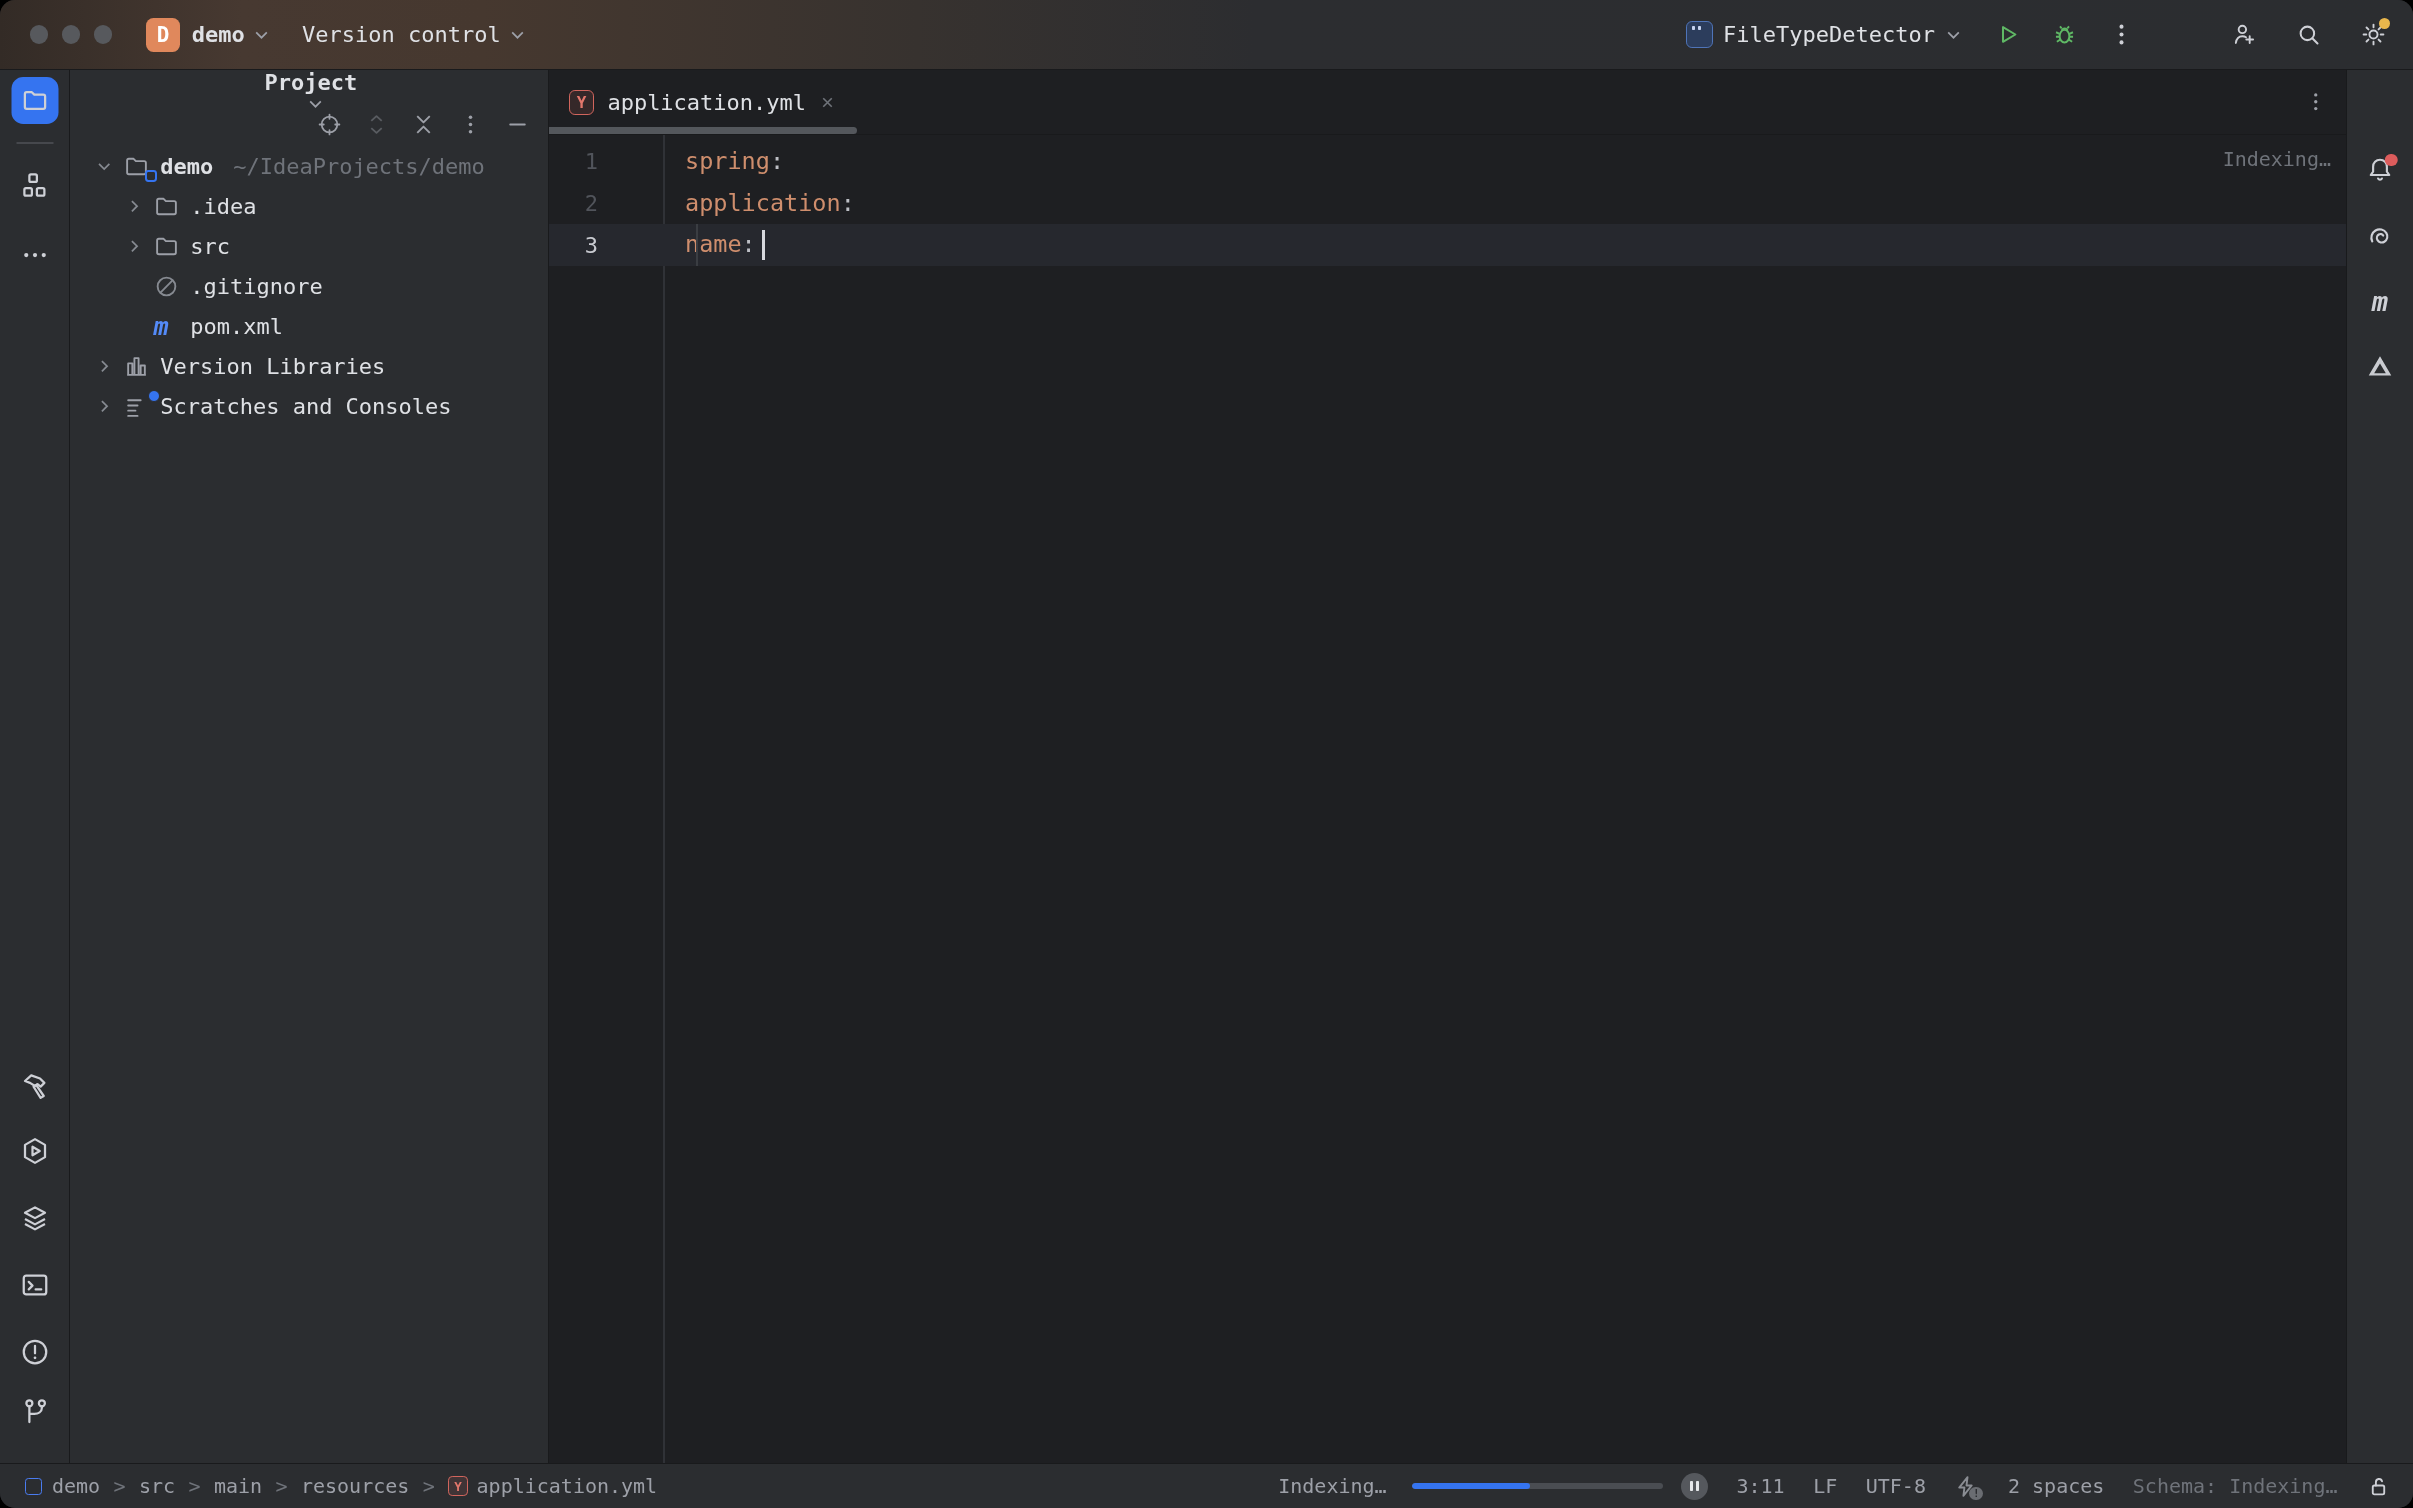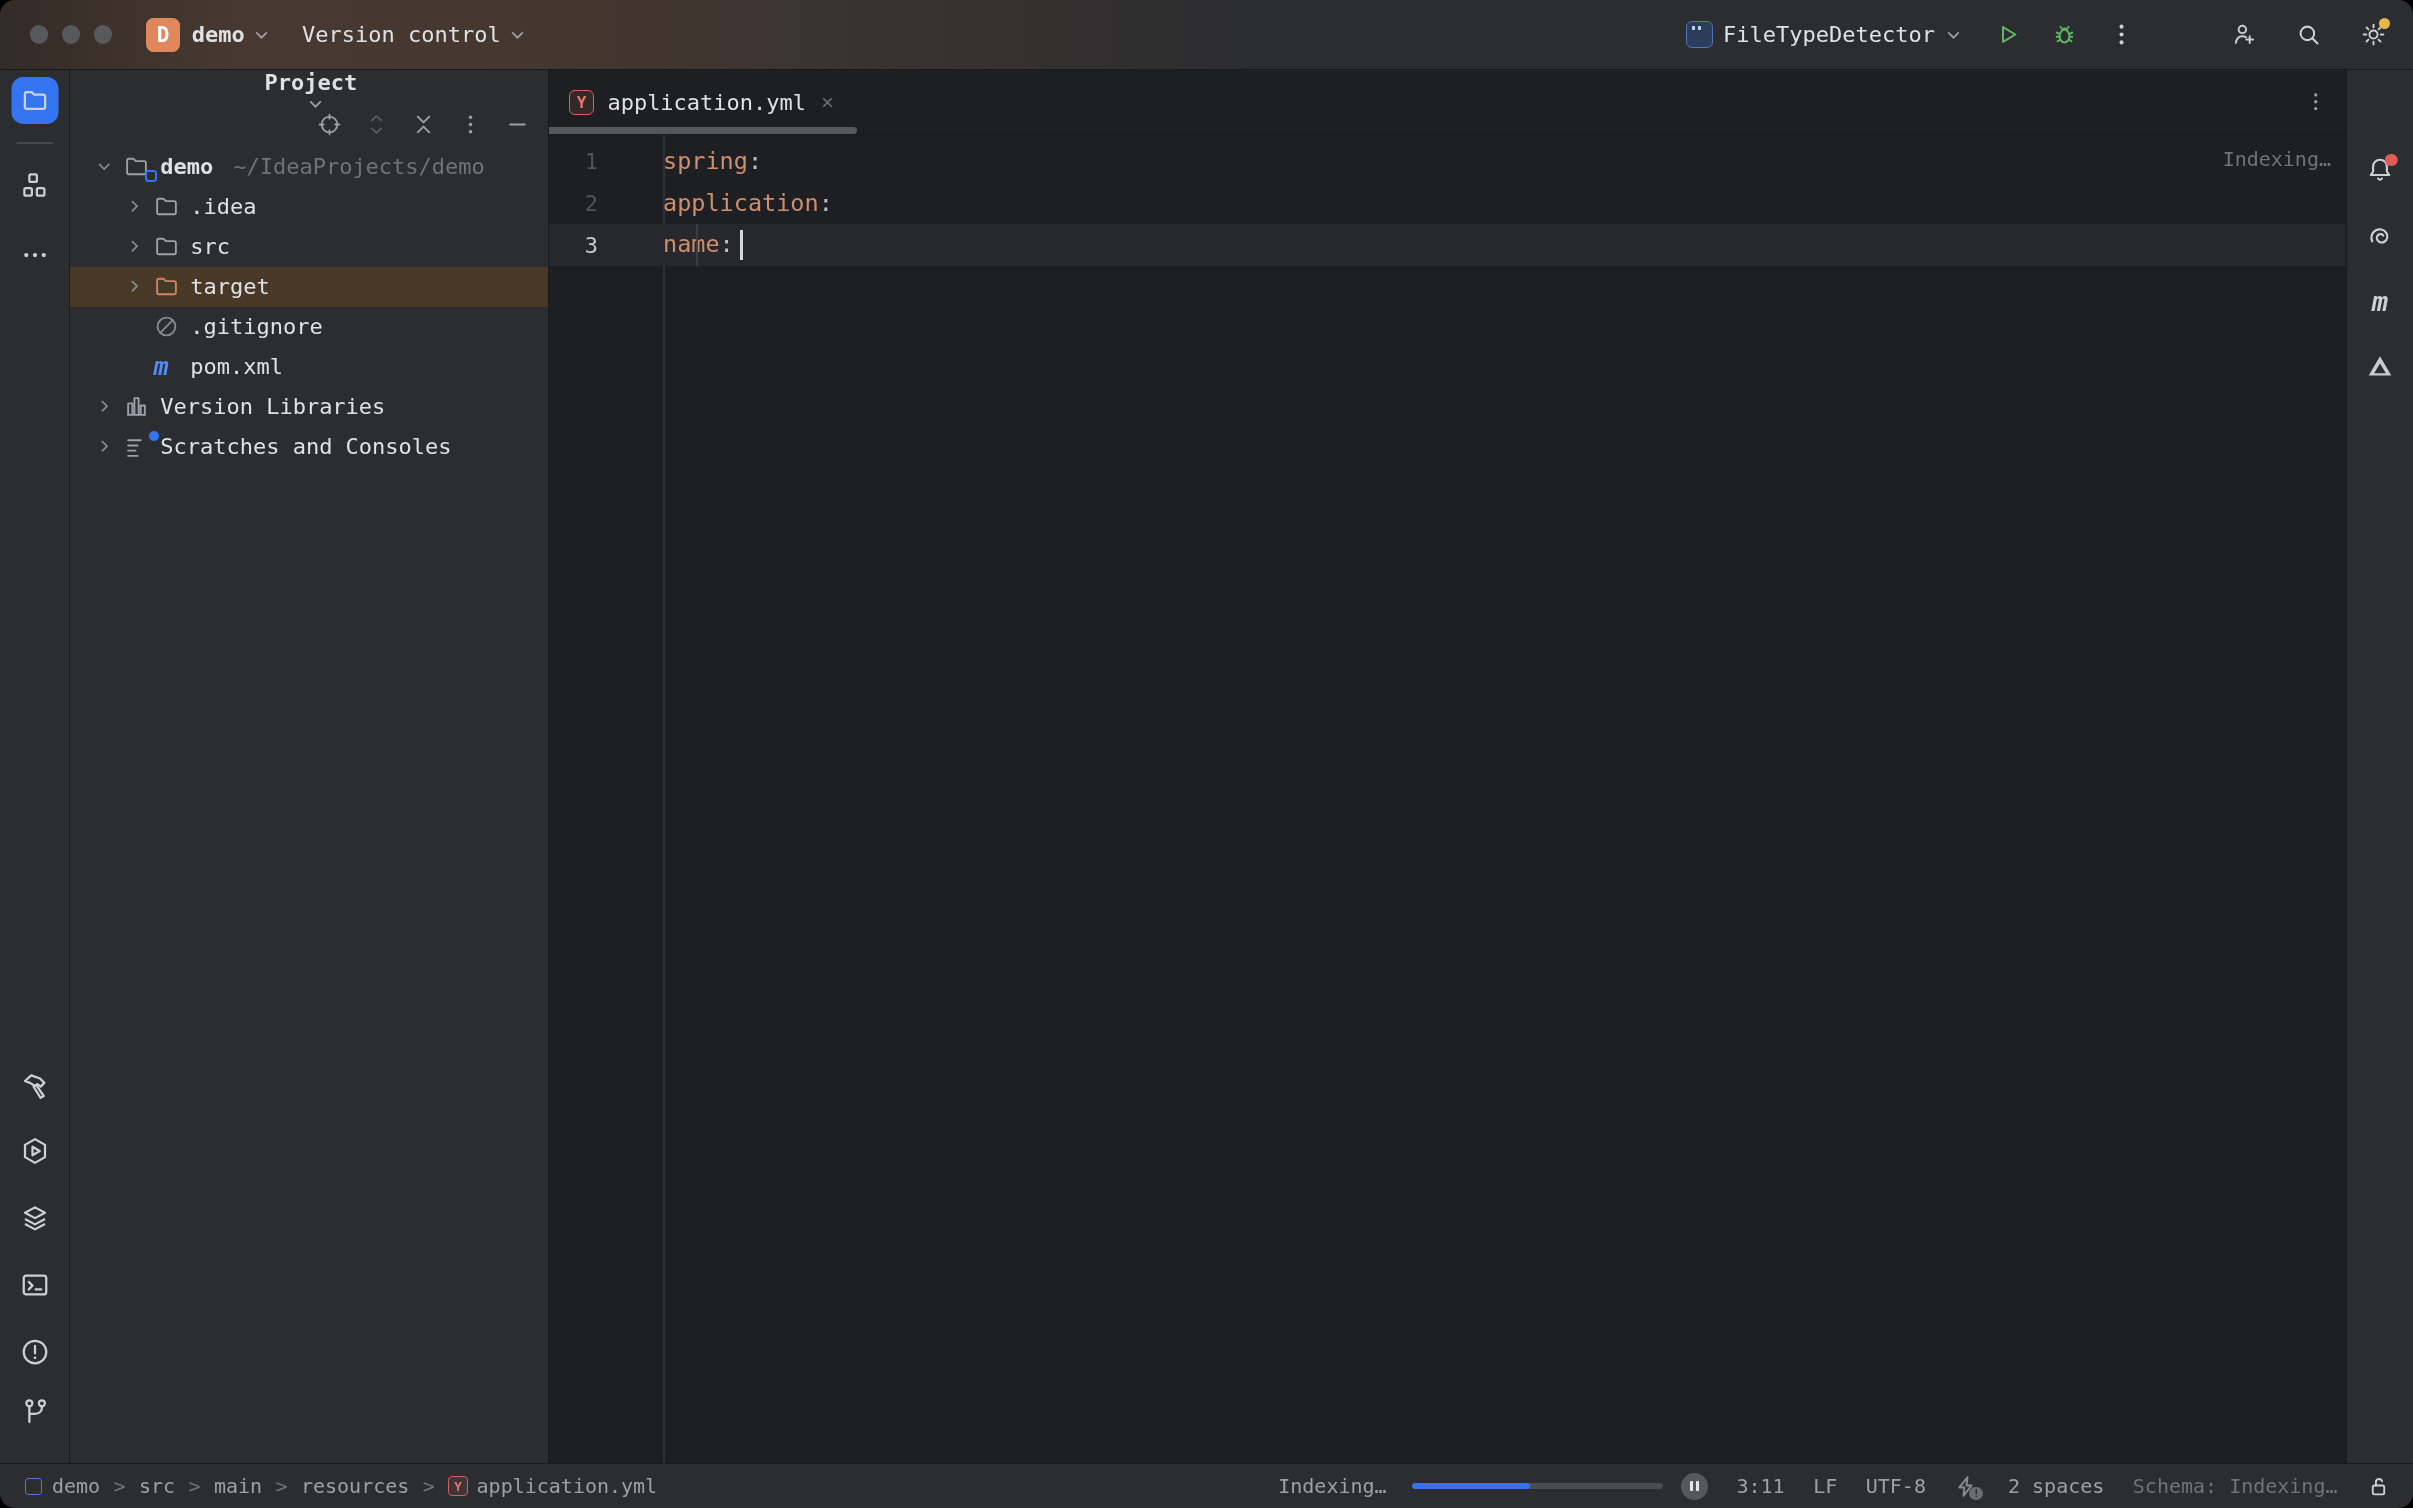--- a/index.html
+++ b/index.html
@@ -89,21 +89,21 @@
     border-radius:0 4.2px 4.2px 0; }
   .tab-kebab { position:absolute; right:18.4px; color:#9da0a8; display:flex; }
   .tab-kebab svg { width:23.5px; height:23.5px; }
 
   .editor { flex:1; background:#1e1f22; position:relative; font-size:23.5px; overflow:hidden; }
   .gutterline { position:absolute; left:114px; top:0; bottom:0; width:1.7px; background:#303237; }
   .e-index { position:absolute; top:11.7px; right:15px; color:#6f737a; font-size:20px; }
   .lines { padding-top:5px; position:relative; }
   .cline { display:flex; align-items:center; height:42px; position:relative; }
   .cline .num { width:114px; flex:0 0 114px; text-align:right; padding-right:65px; color:#51545b; font-size:22px; }
-  .cline .code { padding-left:0; color:#bcbec4; }
+  .cline .code { padding-left:22px; color:#bcbec4; }
   .cline.active { background:#26282e; }
   .cline.active .num { color:#c8cad0; }
   .key { color:#cf8e6d; }
   .i1 { padding-left:2ch; } .i2 { padding-left:4ch; }
   .guide { position:absolute; left:147px; top:0; height:42px; width:1.7px; background:#3a3d42; }
   .caret { display:inline-block; width:2.5px; height:30px; background:#d6d8dd; margin-left:6.7px; vertical-align:middle; }
 
   
   .rtool { width:67px; flex:0 0 67px; background:#2b2d30; border-left:1.7px solid #191a1c; position:relative; }
   .rtool .abs { position:absolute; left:50%; transform:translateX(-50%); color:#ced0d6; }
@@ -346,33 +346,20 @@
               </svg>
           </span>
           <span class="ficon">
             <svg viewBox="0 0 24 24" fill="none" stroke="currentColor" stroke-width="1.8" stroke-linejoin="round">
               <path d="M3 6.2c0-.9.7-1.6 1.6-1.6h4.6l2.2 2.2h8c.9 0 1.6.7 1.6 1.6v9.4c0 .9-.7 1.6-1.6 1.6H4.6c-.9 0-1.6-.7-1.6-1.6z"></path>
             </svg>
           </span>
           <span class="lbl">src</span>
         </div>
 
-        <div class="row child selected">
-          <span class="tchev">
-            <svg viewBox="0 0 16 16" fill="none" stroke="currentColor" stroke-width="1.5">
-                <path d="M6 3.5L10.5 8 6 12.5"></path>
-              </svg>
-          </span>
-          <span class="ficon orange">
-            <svg viewBox="0 0 24 24" fill="none" stroke="currentColor" stroke-width="1.8" stroke-linejoin="round">
-              <path d="M3 6.2c0-.9.7-1.6 1.6-1.6h4.6l2.2 2.2h8c.9 0 1.6.7 1.6 1.6v9.4c0 .9-.7 1.6-1.6 1.6H4.6c-.9 0-1.6-.7-1.6-1.6z"></path>
-            </svg>
-          </span>
-          <span class="lbl">target</span>
-        </div>
 
         <div class="row child">
           <span class="tchev"></span>
           <span class="ficon">
             <svg viewBox="0 0 24 24" fill="none" stroke="#868a91" stroke-width="1.8">
               <circle cx="12" cy="12" r="8.5"></circle>
                 <path d="M6.2 17.8L17.8 6.2"></path>
             </svg>
           </span>
           <span class="lbl">.gitignore</span>

